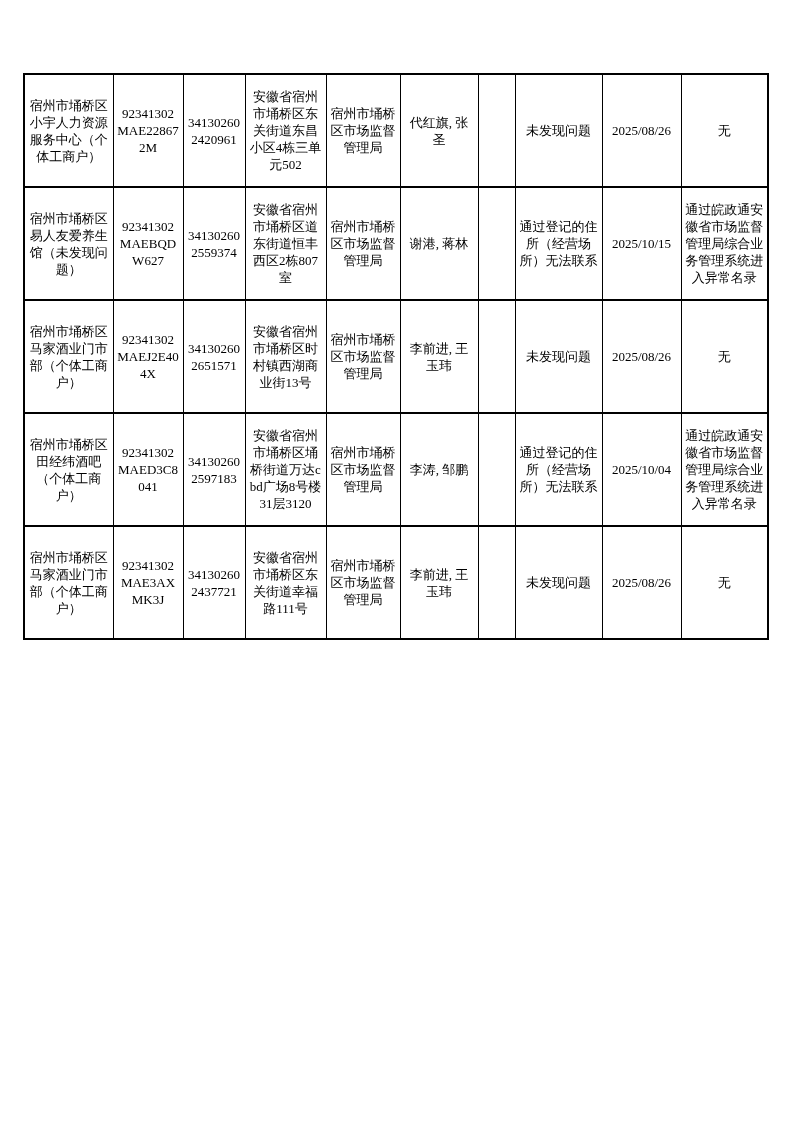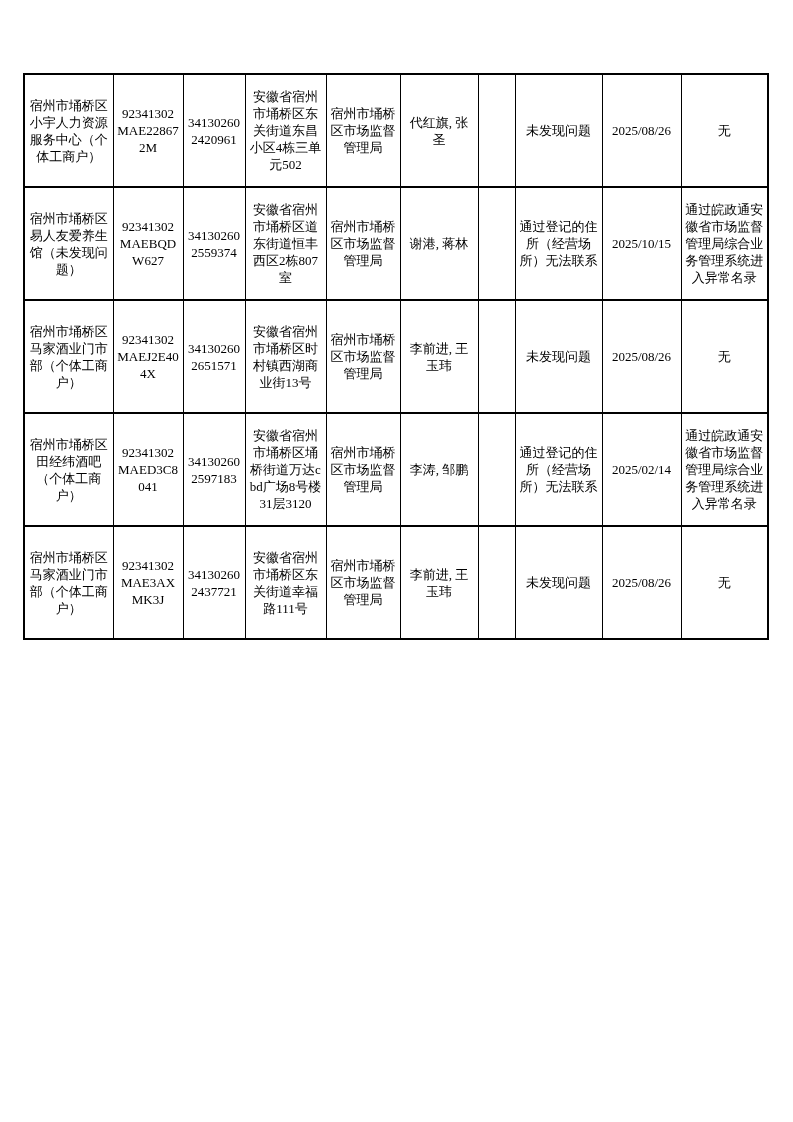--- a/index.html
+++ b/index.html
@@ -94,21 +94,21 @@
       </tr>
       <tr>
         <td>宿州市埇桥区田经纬酒吧（个体工商户）</td>
         <td>92341302MAED3C8041</td>
         <td>341302602597183</td>
         <td>安徽省宿州市埇桥区埇桥街道万达cbd广场8号楼31层3120</td>
         <td>宿州市埇桥区市场监督管理局</td>
         <td>李涛, 邹鹏</td>
         <td></td>
         <td>通过登记的住所（经营场所）无法联系</td>
-        <td>2025/02/14</td>
+        <td>2025/10/04</td>
         <td>通过皖政通安徽省市场监督管理局综合业务管理系统进入异常名录</td>
       </tr>
       <tr>
         <td>宿州市埇桥区马家酒业门市部（个体工商户）</td>
         <td>92341302MAE3AXMK3J</td>
         <td>341302602437721</td>
         <td>安徽省宿州市埇桥区东关街道幸福路111号</td>
         <td>宿州市埇桥区市场监督管理局</td>
         <td>李前进, 王玉玮</td>
         <td></td>

